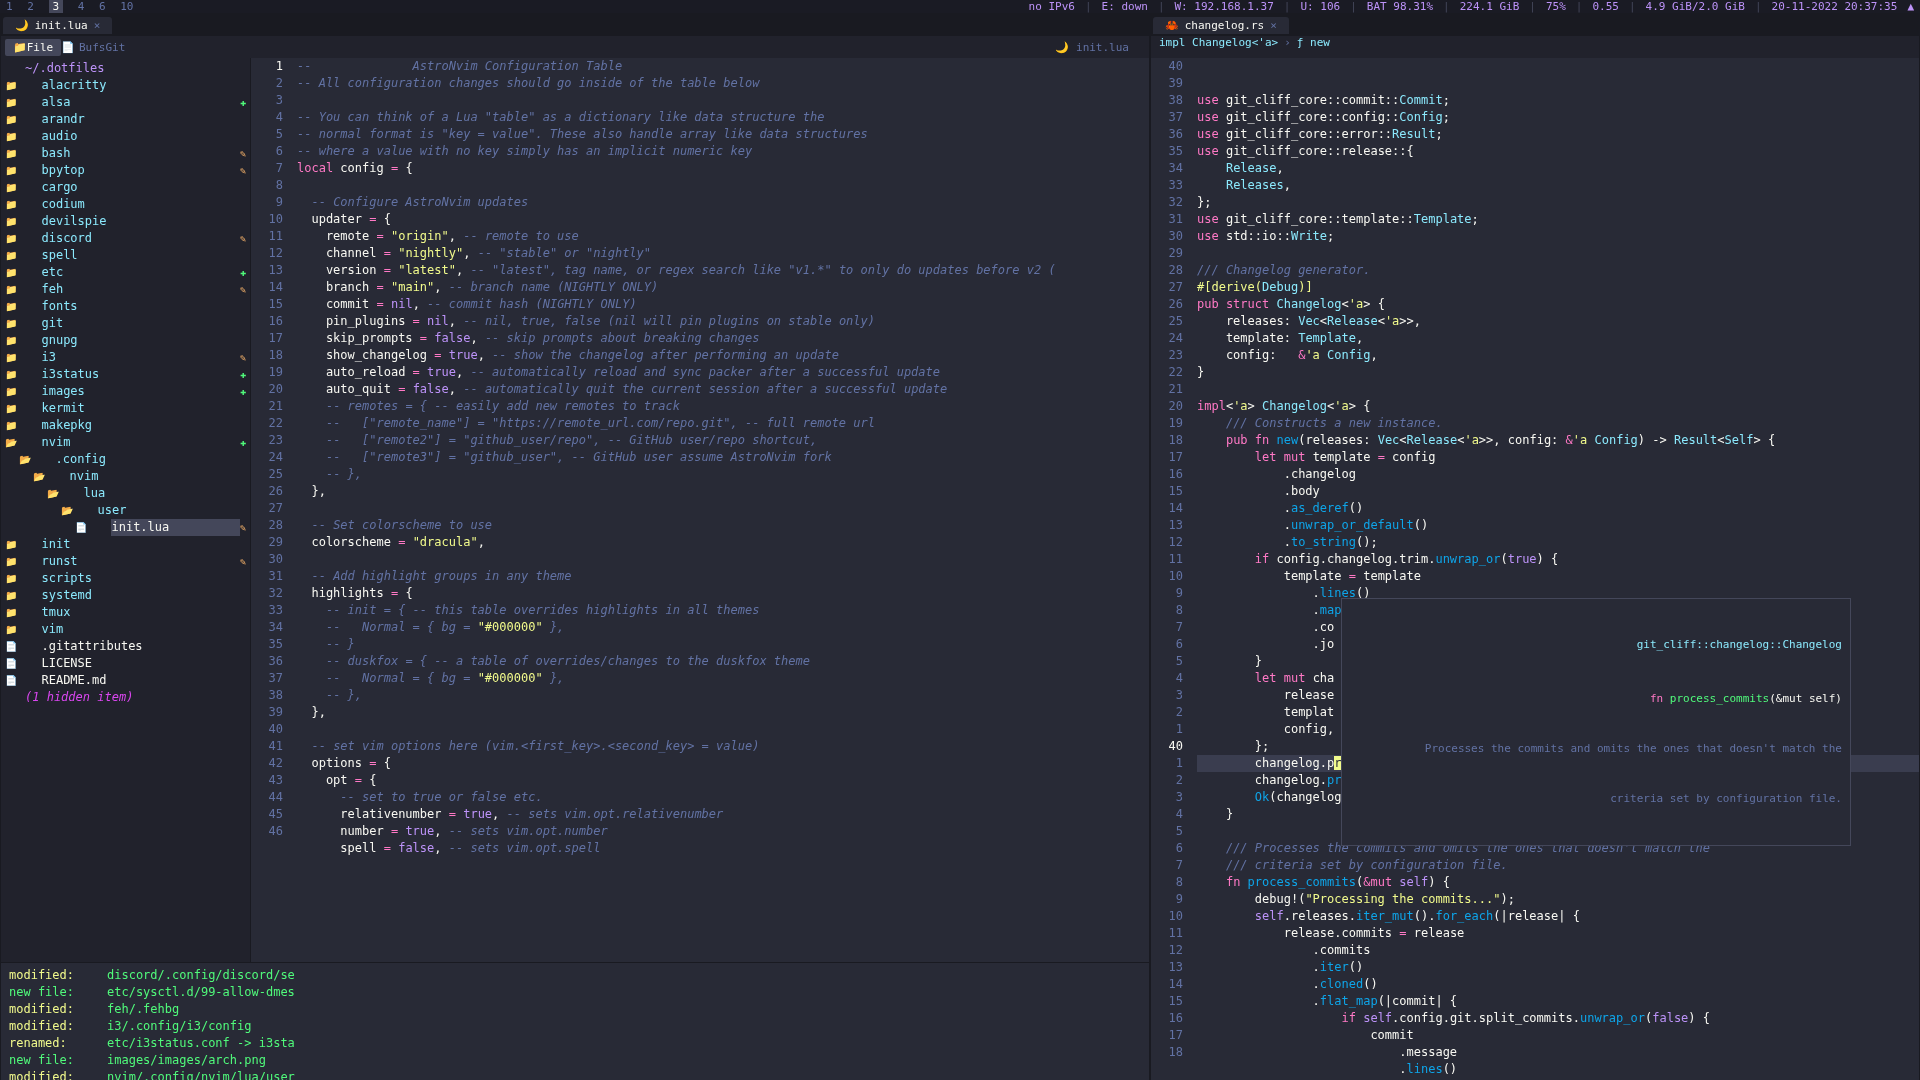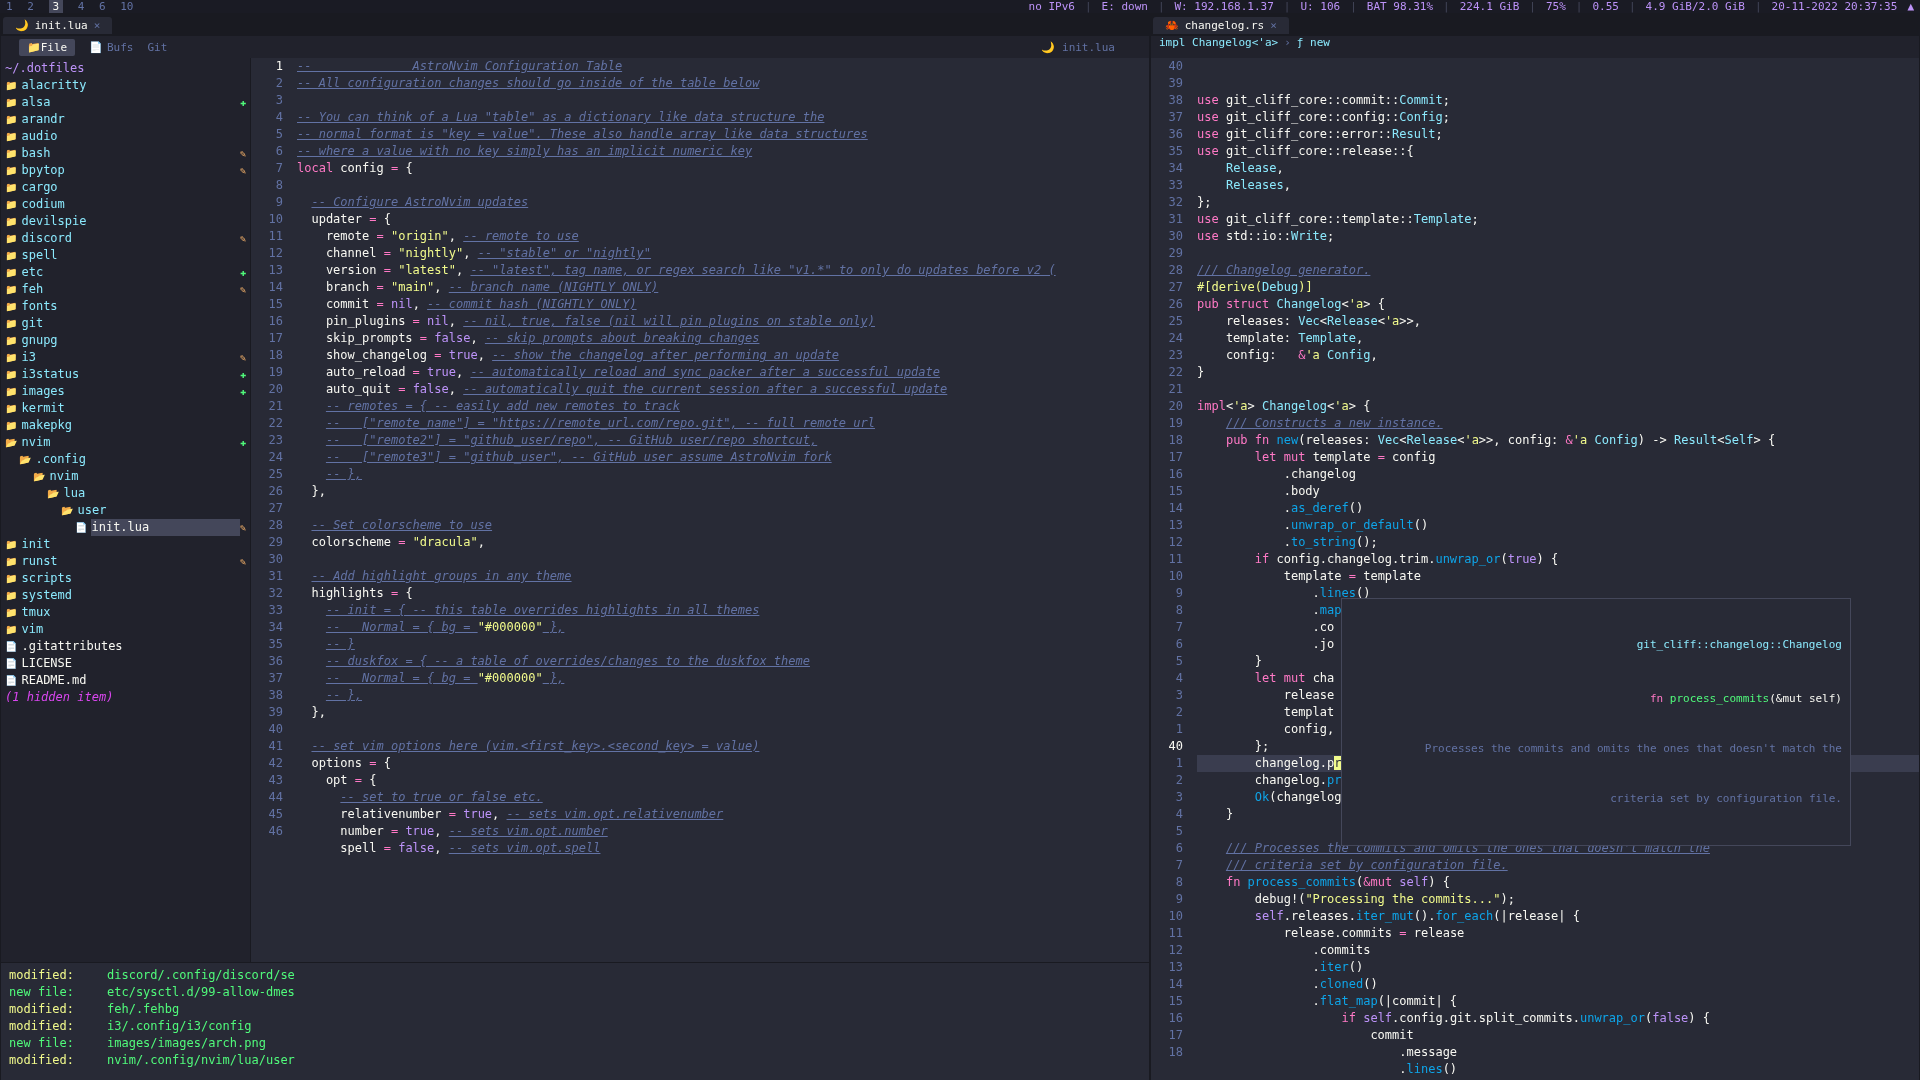--- a/index.html
+++ b/index.html
@@ -47,22 +47,22 @@
   gap: 6px;
   font-size: 11px;
   border-radius: 3px 3px 0 0;
 }
 .tab-close { color: #6272a4; }
 .modecrumb {
   height: 22px;
   background: #21222c;
   display: flex;
   align-items: center;
-  padding-left: 18px;
-  gap: 14px;
+  padding-left: 4px;
+  gap: 0;
   font-size: 11px;
 }
 .modecrumb .sec { color: #6272a4; display: flex; align-items: center; gap: 4px; }
 .modecrumb .sec.active { color: #f8f8f2; background: #44475a; padding: 2px 8px; border-radius: 2px; }
 .split-h { flex: 1; display: flex; }
 .sidebar {
   width: 250px;
   background: #21222c;
   border-right: 1px solid #191a21;
   padding-top: 2px;
@@ -70,21 +70,21 @@
 }
 .tree-row {
   display: flex;
   align-items: center;
   padding: 0 4px;
   height: 17px;
   line-height: 17px;
 }
 .tree-row .indent { display: inline-block; }
 .tree-icon { margin-right: 4px; font-size: 10px; }
-.tree-name { flex: 1; color: #8be9fd; }
+.tree-name { flex: 1; color: #8be9fd; margin-left: 20px; }
 .tree-name.file { color: #f8f8f2; }
 .tree-name.header { color: #bd93f9; }
 .tree-name.sel { background: #44475a; }
 .tree-name.hidden { color: #d946ef; font-style: italic; }
 .tree-mark { color: #50fa7b; font-size: 10px; }
 .tree-mark.mod { color: #ffb86c; }
 .editor {
   flex: 1;
   background: #282a36;
   display: flex;
@@ -100,21 +100,21 @@
 }
 .gutter .cur { color: #f8f8f2; }
 .code {
   flex: 1;
   font-size: 12px;
   line-height: 17px;
   white-space: pre;
   padding-left: 6px;
   position: relative;
 }
-.code .cmt { color: #6272a4; font-style: italic; text-decoration: underline; }
+.code .cmt { color: #6272a4; font-style: italic; }
 .code .kw { color: #ff79c6; }
 .code .str { color: #f1fa8c; }
 .code .fn { color: #0ea5e9; }
 .code .type { color: #8be9fd; }
 .code .bool { color: #bd93f9; }
 .code .op { color: #ff79c6; }
 .lower {
   height: 150px;
   background: #282a36;
   border-top: 1px solid #191a21;
@@ -478,20 +478,24 @@
             <span class="git-status new">new file:</span>
             <span class="git-path">etc/sysctl.d/99-allow-dmes</span>
           </div>
           <div class="git-line">
             <span class="git-status">modified:</span>
             <span class="git-path">feh/.fehbg</span>
           </div>
           <div class="git-line">
             <span class="git-status">modified:</span>
             <span class="git-path">i3/.config/i3/config</span>
+          </div>
+          <div class="git-line">
+            <span class="git-status">renamed:</span>
+            <span class="git-path">etc/i3status.conf -&gt; i3sta</span>
           </div>
           <div class="git-line">
             <span class="git-status new">new file:</span>
             <span class="git-path">images/images/arch.png</span>
           </div>
           <div class="git-line">
             <span class="git-status">modified:</span>
             <span class="git-path">nvim/.config/nvim/lua/user</span>
           </div>
         </div>

